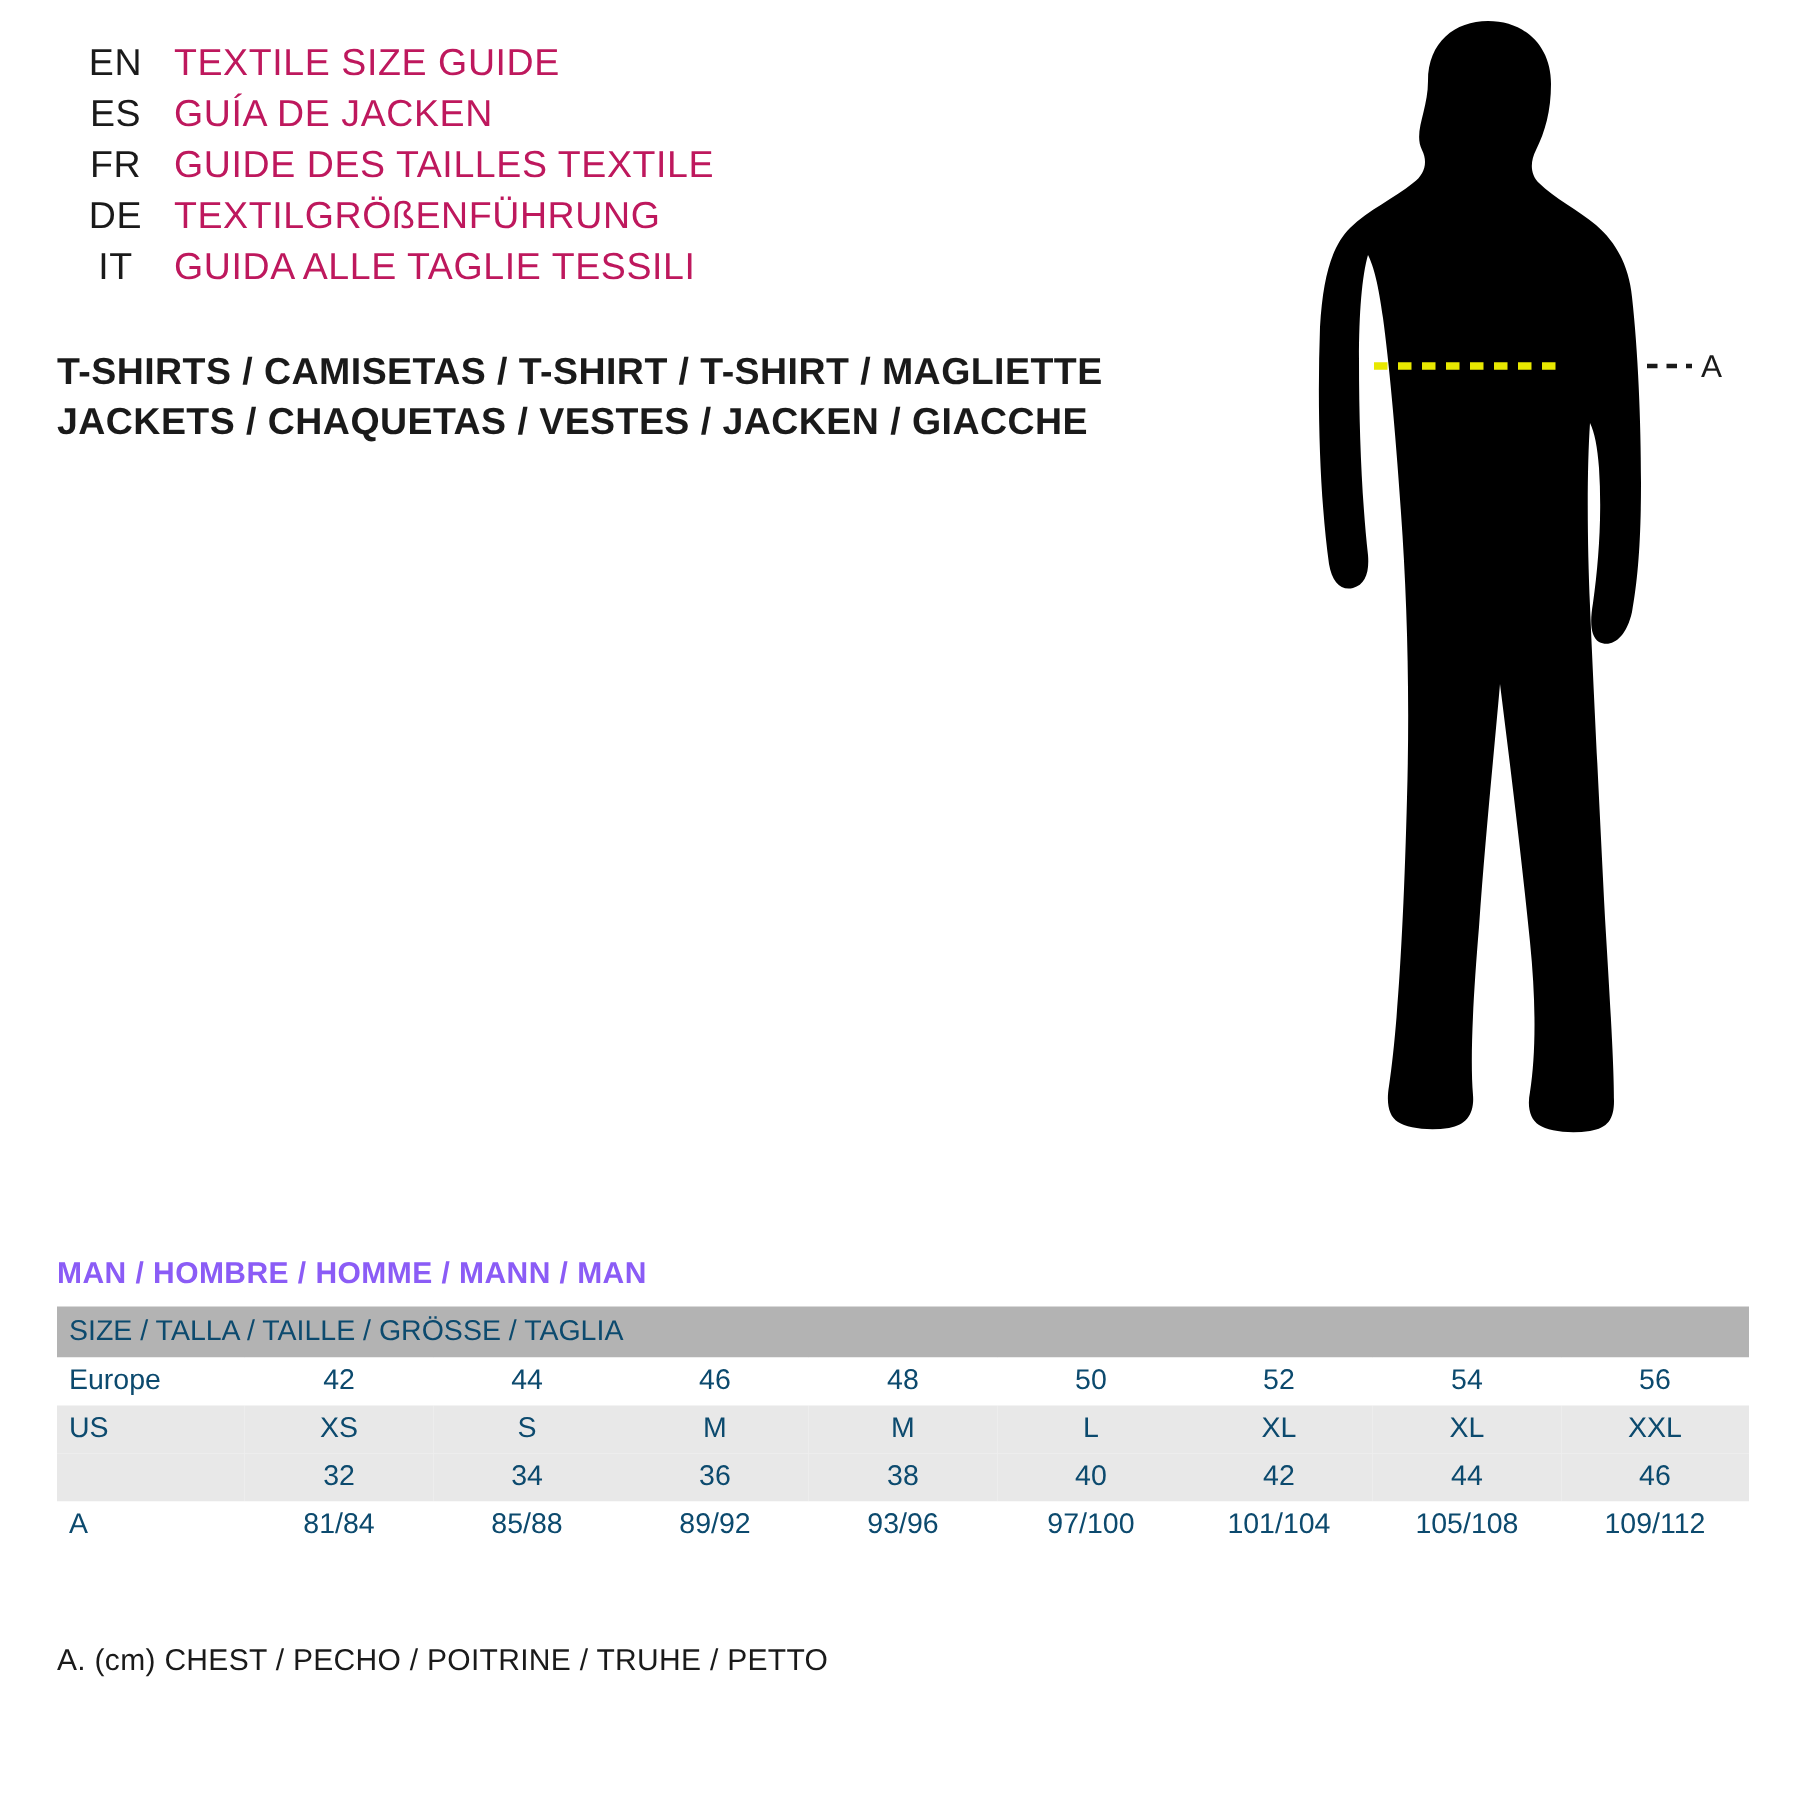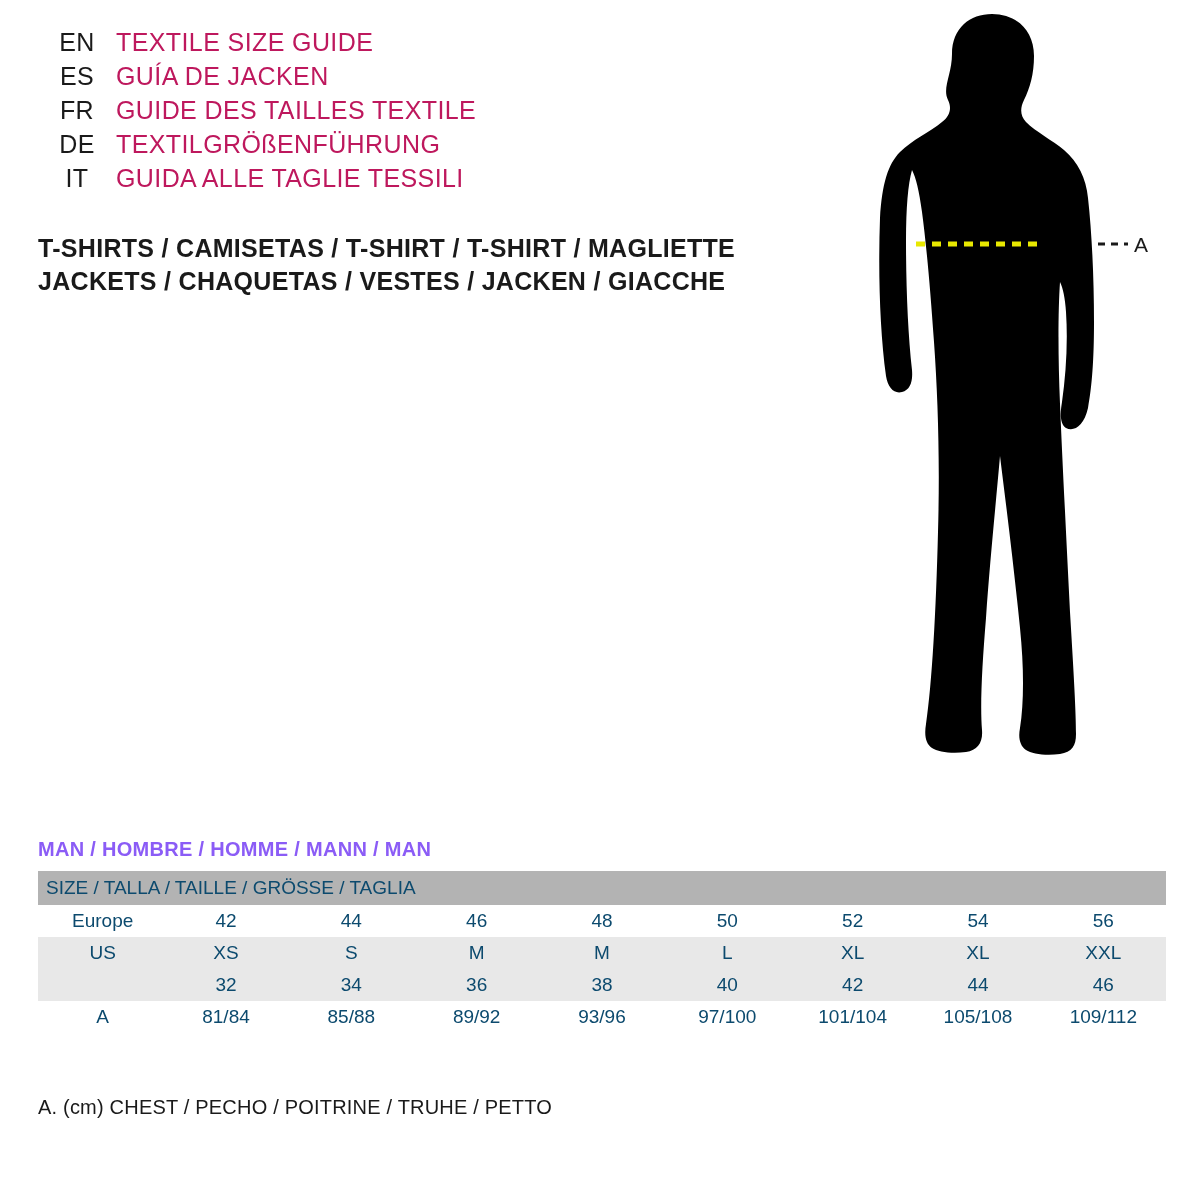--- a/index.html
+++ b/index.html
@@ -97,21 +97,21 @@
   }
   table.size-table td {
     font-size: 19px;
     color: #0c4a6e;
     height: 32px;
     padding: 0 4px;
     text-align: center;
     vertical-align: middle;
   }
   table.size-table td.rowlabel {
-    text-align: center;
+    text-align: left;
     padding-left: 8px;
     width: 178px;
   }
   tr.header-row td {
     background: #b3b3b3;
     text-align: left;
     font-size: 19px;
     height: 34px;
     padding-left: 8px;
   }

